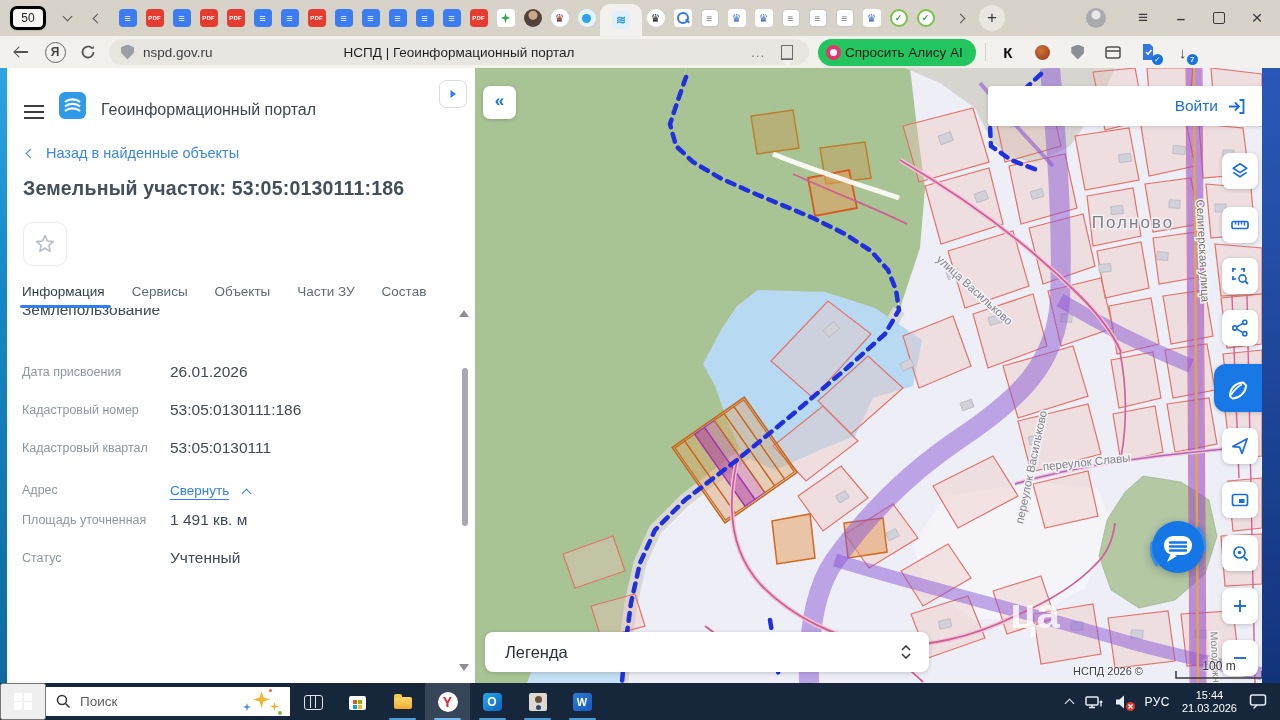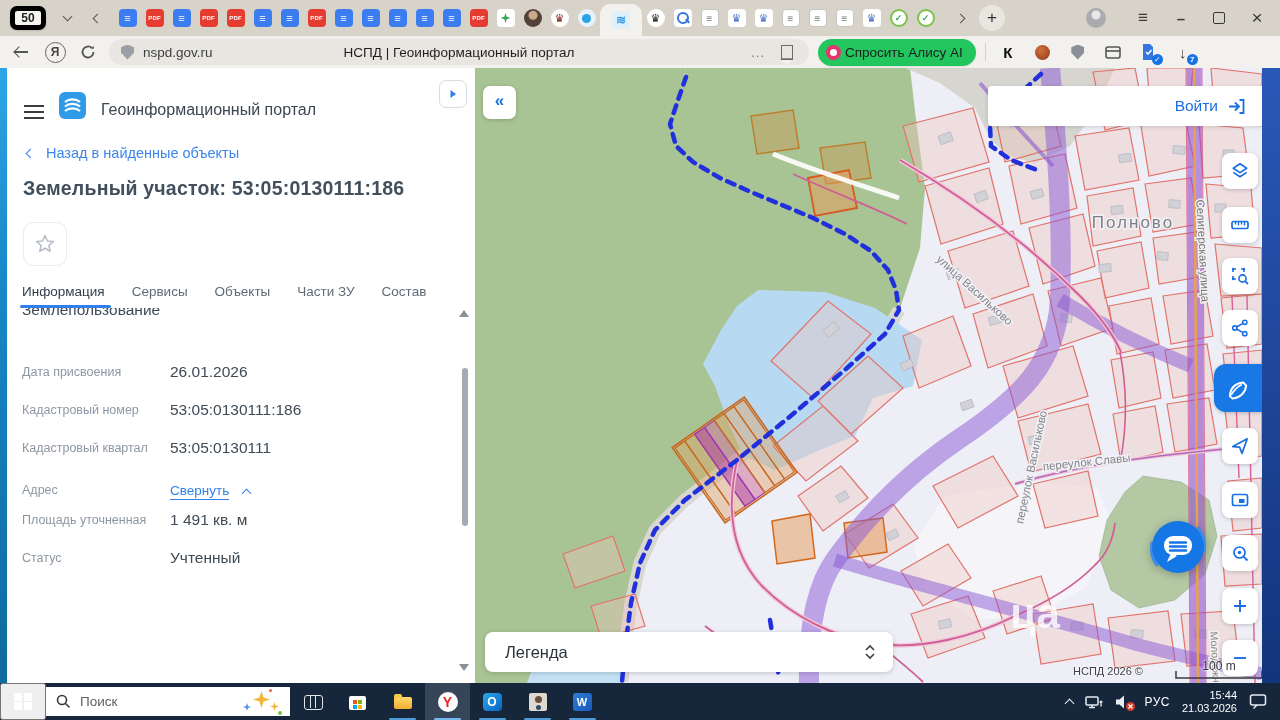--- a/index.html
+++ b/index.html
@@ -1,19 +1,19 @@
 <!DOCTYPE html>
 <html><head>
 <meta charset="utf-8">
 <style>
 *{margin:0;padding:0;box-sizing:border-box}
 html,body{width:1280px;height:720px;overflow:hidden;font-family:"Liberation Sans",sans-serif;background:#d8d3c9;position:relative}
 
 .tabstrip{position:absolute;left:0;top:0;width:1280px;height:36px;background:#d8d3c9;display:flex;align-items:center}
-.tabcounter{margin-left:10px;width:36px;height:24px;background:#f7f5f1;border:5px solid #000000;border-radius:7px;display:flex;align-items:center;justify-content:center;font-size:12px;font-weight:bold;color:#222;box-shadow:0 1px 2px rgba(0,0,0,.12)}
+.tabcounter{margin-left:10px;width:36px;height:24px;background:#f7f5f1;border:3px solid #000000;border-radius:7px;display:flex;align-items:center;justify-content:center;font-size:12px;font-weight:normal;color:#222;box-shadow:0 1px 2px rgba(0,0,0,.12)}
 .chev{display:inline-block;width:7px;height:7px;border-right:1.8px solid #555;border-bottom:1.8px solid #555}
 .chev.down{transform:rotate(45deg);margin-top:-3px}
 .chev.left{transform:rotate(135deg)}
 .chev.right{transform:rotate(-45deg)}
 .chev.up{transform:rotate(-135deg);margin-top:4px}
 .chev.blue{border-color:#2f80ed}
 .tbtn{margin-left:12px;display:flex;align-items:center;justify-content:center;width:18px;height:24px;cursor:pointer}
 .btabs{display:flex;align-items:flex-end;height:36px;margin-left:8px}
 .btab{width:27px;height:36px;display:flex;align-items:center;justify-content:center;position:relative;cursor:pointer}
 .btab .fav{width:18px;height:18px;border-radius:4px;display:flex;align-items:center;justify-content:center;font-size:9px;overflow:hidden}
@@ -110,21 +110,21 @@
 .mtool[data-name="area-search-button"]{top:190px}
 .mtool[data-name="share-button"]{top:242px}
 .mtool[data-name="identify-tool-button"]{top:296px;left:739px;width:48px;height:48px;background:#1778e6;border-radius:12px 0 0 12px}
 .mtool[data-name="identify-tool-button"] .ic{width:26px;height:26px}
 .mtool[data-name="locate-button"]{top:360px}
 .mtool[data-name="overview-map-button"]{top:414px}
 .mtool[data-name="map-search-button"]{top:467px}
 .mtool[data-name="zoom-in-button"]{top:520px}
 .mtool[data-name="zoom-out-button"]{top:572px}
 .chatfab{position:absolute;left:668px;top:444px;width:70px;height:70px;border:none;background:none;cursor:pointer;filter:drop-shadow(0 2px 4px rgba(0,0,0,.25));padding:0}
-.legendbar{position:absolute;left:10px;top:564px;width:408px;height:40px;background:#fff;border-radius:8px;box-shadow:0 1px 5px rgba(0,0,0,.18);display:flex;align-items:center;padding:0 16px 0 20px;cursor:pointer}
+.legendbar{position:absolute;left:10px;top:564px;width:444px;height:40px;background:#fff;border-radius:8px;box-shadow:0 1px 5px rgba(0,0,0,.18);display:flex;align-items:center;padding:0 16px 0 20px;cursor:pointer}
 .legendtext{font-size:16.5px;color:#2a333e;flex:1}
 .attrib{position:absolute;left:598px;top:597px;font-size:11px;color:#3f3f46;text-shadow:0 0 3px #fff,0 0 3px #fff}
 .scalebar{position:absolute;left:700px;top:592px;width:88px;height:20px}
 .scalebar .stxt{position:absolute;left:0;right:0;top:-1px;text-align:center;font-size:12px;color:#3a3a40;text-shadow:0 0 3px #fff,0 0 3px #fff}
 .scalebar svg{position:absolute;left:0;bottom:0}
 
 .taskbar{position:absolute;left:0;top:683px;width:1280px;height:37px;background:#16273c;display:flex;align-items:center}
 .startbtn{width:46px;height:37px;display:flex;align-items:center;justify-content:center;cursor:pointer}
 .winlogo{display:grid;grid-template-columns:8px 8px;grid-template-rows:8px 8px;gap:1.5px}
 .winlogo div{background:#fff}
@@ -154,21 +154,21 @@
 .i-outlook .tki::before{content:"";left:2px;top:3px;width:19px;height:18px;border-radius:4px;background:linear-gradient(135deg,#28a8ea,#0a64c2)}
 .i-outlook .tki::after{content:"O";left:2px;top:3px;width:19px;height:18px;text-align:center;color:#fff;font-weight:bold;font-size:12px;line-height:18px}
 .i-people .tki::before{content:"";left:3px;top:3px;width:18px;height:18px;border-radius:2px;background:#ded8d0}
 .i-people .tki::after{content:"";left:9px;top:6px;width:7px;height:7px;border-radius:50%;background:#6b4f3a;box-shadow:0 8px 0 -1px #2f4a6e}
 .i-word .tki::before{content:"";left:2px;top:3px;width:19px;height:18px;border-radius:3px;background:linear-gradient(135deg,#2b7cd3,#185abd)}
 .i-word .tki::after{content:"W";left:2px;top:3px;width:19px;height:18px;text-align:center;color:#fff;font-weight:bold;font-size:11px;line-height:18px}
 .trayspace{flex:1}
 .tray{display:flex;align-items:center;gap:12px;padding-right:12px}
 .trbtn{display:flex;align-items:center;justify-content:center;cursor:pointer;color:#e8ecf2}
 .lang{font-size:12px;color:#fff;letter-spacing:.5px}
-.clock{text-align:right;color:#fff;font-size:11px;line-height:13px;cursor:default}
+.clock{text-align:center;color:#fff;font-size:11px;line-height:13px;cursor:default}
 </style>
 </head>
 <body>
 
 <div class="tabstrip" data-name="browser-tab-strip">
   <div class="tabcounter" data-name="tab-counter">50</div>
   <div class="tbtn" data-name="tab-list-dropdown">
       <span class="chev down" data-name="chevron-down-icon"></span>
     </div>
   <div class="tbtn" data-name="tab-scroll-left">

